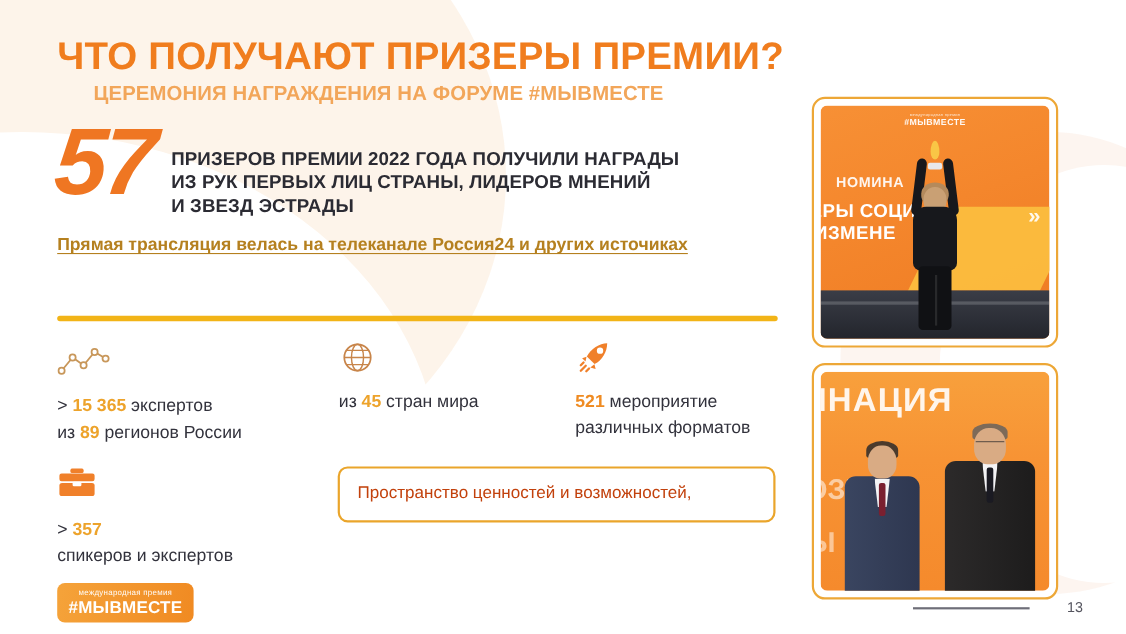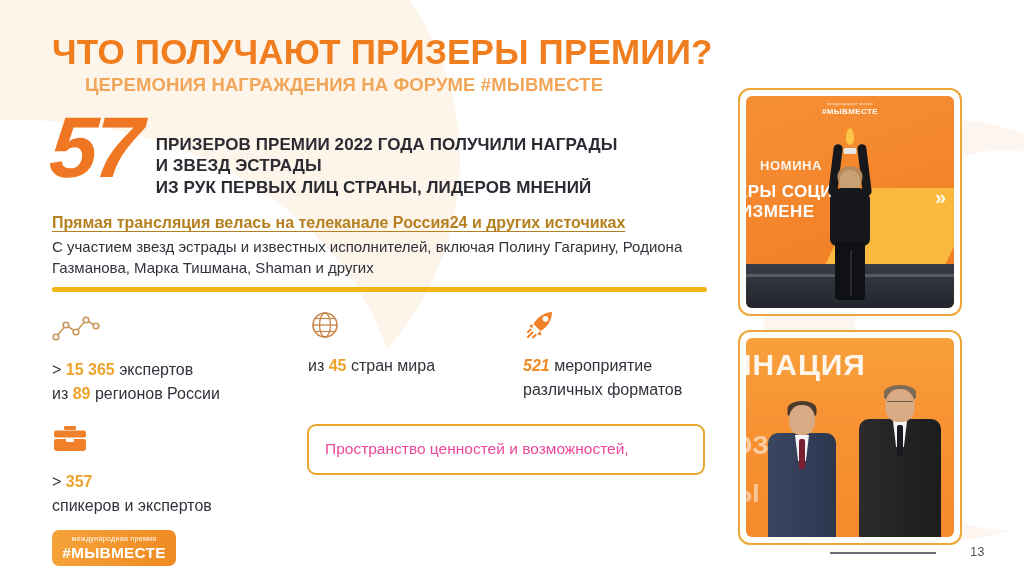--- a/index.html
+++ b/index.html
@@ -155,42 +155,41 @@
     color: #32323c;
     white-space: nowrap;
   }
   .stat-line b {
     color: #eda32b;
     font-weight: bold;
     text-align: center;
   }
   .stat-line b.solid {
     color: #ef8b22;
-    font-style: italic;
   }
 
   .stat.s-participants { left: 52px; top: 312px; }
   .stat.s-foreigners   { left: 308px; top: 308px; }
   .stat.s-events       { left: 523px; top: 308px; }
   .stat.s-speakers     { left: 52px; top: 424px; }
 
   
   .quote-box {
     position: absolute;
     left: 307px;
     top: 424px;
     width: 398px;
     box-sizing: border-box;
     padding: 12px 16px 13px 16px;
     border: 2px solid #eaa52b;
     border-radius: 9px;
     background: #ffffff;
     font-size: 15.5px;
     line-height: 1.42;
-    color: #ec4899;
+    color: #c2410c;
   }
 
   
   .photo-frame {
     position: absolute;
     border: 2px solid #eda736;
     border-radius: 12px;
     background: #ffffff;
     padding: 6px;
     box-sizing: border-box;
@@ -540,27 +539,26 @@
   <div class="bg-swoosh s3"></div>
   <div class="bg-swoosh s4"></div>
 
   <div class="title">ЧТО ПОЛУЧАЮТ ПРИЗЕРЫ ПРЕМИИ?</div>
   <div class="subtitle">ЦЕРЕМОНИЯ НАГРАЖДЕНИЯ НА ФОРУМЕ #МЫВМЕСТЕ</div>
 
   <div class="hero">
     <div class="hero-number">57</div>
     <div class="hero-text">
       <div>ПРИЗЕРОВ ПРЕМИИ 2022 ГОДА ПОЛУЧИЛИ НАГРАДЫ</div>
+      <div>ИЗ РУК ПЕРВЫХ ЛИЦ СТРАНЫ, ЛИДЕРОВ МНЕНИЙ</div>
       <div>И ЗВЕЗД ЭСТРАДЫ</div>
-      <div>ИЗ РУК ПЕРВЫХ ЛИЦ СТРАНЫ, ЛИДЕРОВ МНЕНИЙ</div>
     </div>
   </div>
 
   <div class="broadcast">Прямая трансляция велась на телеканале Россия24 и других источиках</div>
-  <div class="broadcast-desc">С участием звезд эстрады и известных исполнителей, включая Полину Гагарину, Родиона Газманова, Марка Тишмана, Shaman и других</div>
 
   <div class="divider"></div>
 
   <div class="stat s-participants">
     <div class="stat-icon">
       <svg width="48" height="32" viewBox="0 0 48 32">
         <polyline points="4,25 14,13 24,20 34,8 44,14" fill="none" stroke="#c8975a" stroke-width="1.6"></polyline>
         <circle cx="4" cy="25" r="2.8" fill="#fff" stroke="#c8975a" stroke-width="1.6"></circle>
         <circle cx="14" cy="13" r="2.8" fill="#fff" stroke="#c8975a" stroke-width="1.6"></circle>
         <circle cx="24" cy="20" r="2.8" fill="#fff" stroke="#c8975a" stroke-width="1.6"></circle>

